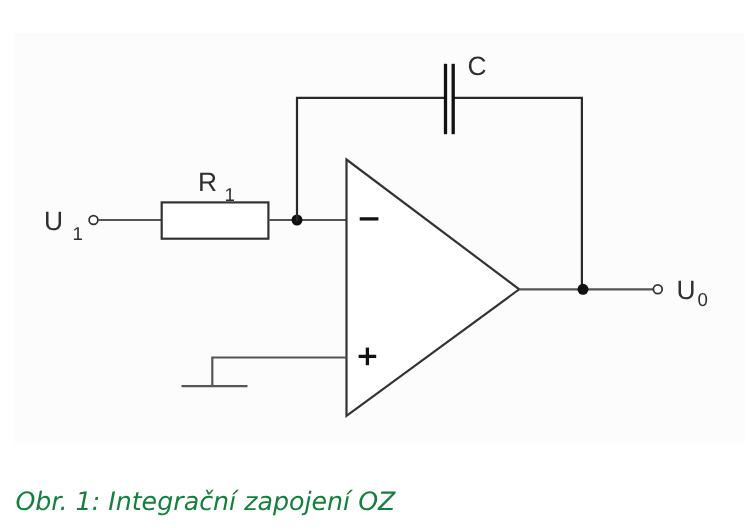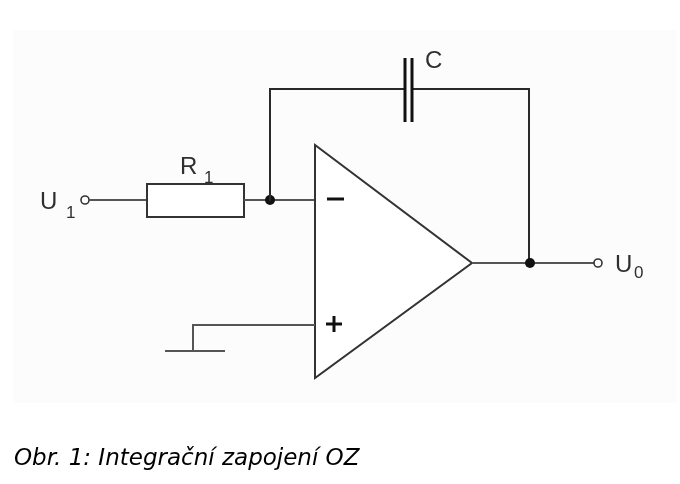--- a/index.html
+++ b/index.html
@@ -42,21 +42,21 @@
     }
     .lbl-main { font-size: 24px; }
     .lbl-sub { font-size: 17px; }
     .caption {
       position: absolute;
       left: 14px;
       top: 444px;
       font-family: "DejaVu Sans", sans-serif;
       font-style: italic;
       font-size: 23px;
-      color: #000000;
+      color: #15803d;
       letter-spacing: 0px;
       white-space: nowrap;
     }
   </style>
 </head>
 <body>
 
 <div class="figure-panel"></div>
 
 <svg class="circuit" viewBox="0 0 680 484" xmlns="http://www.w3.org/2000/svg">

